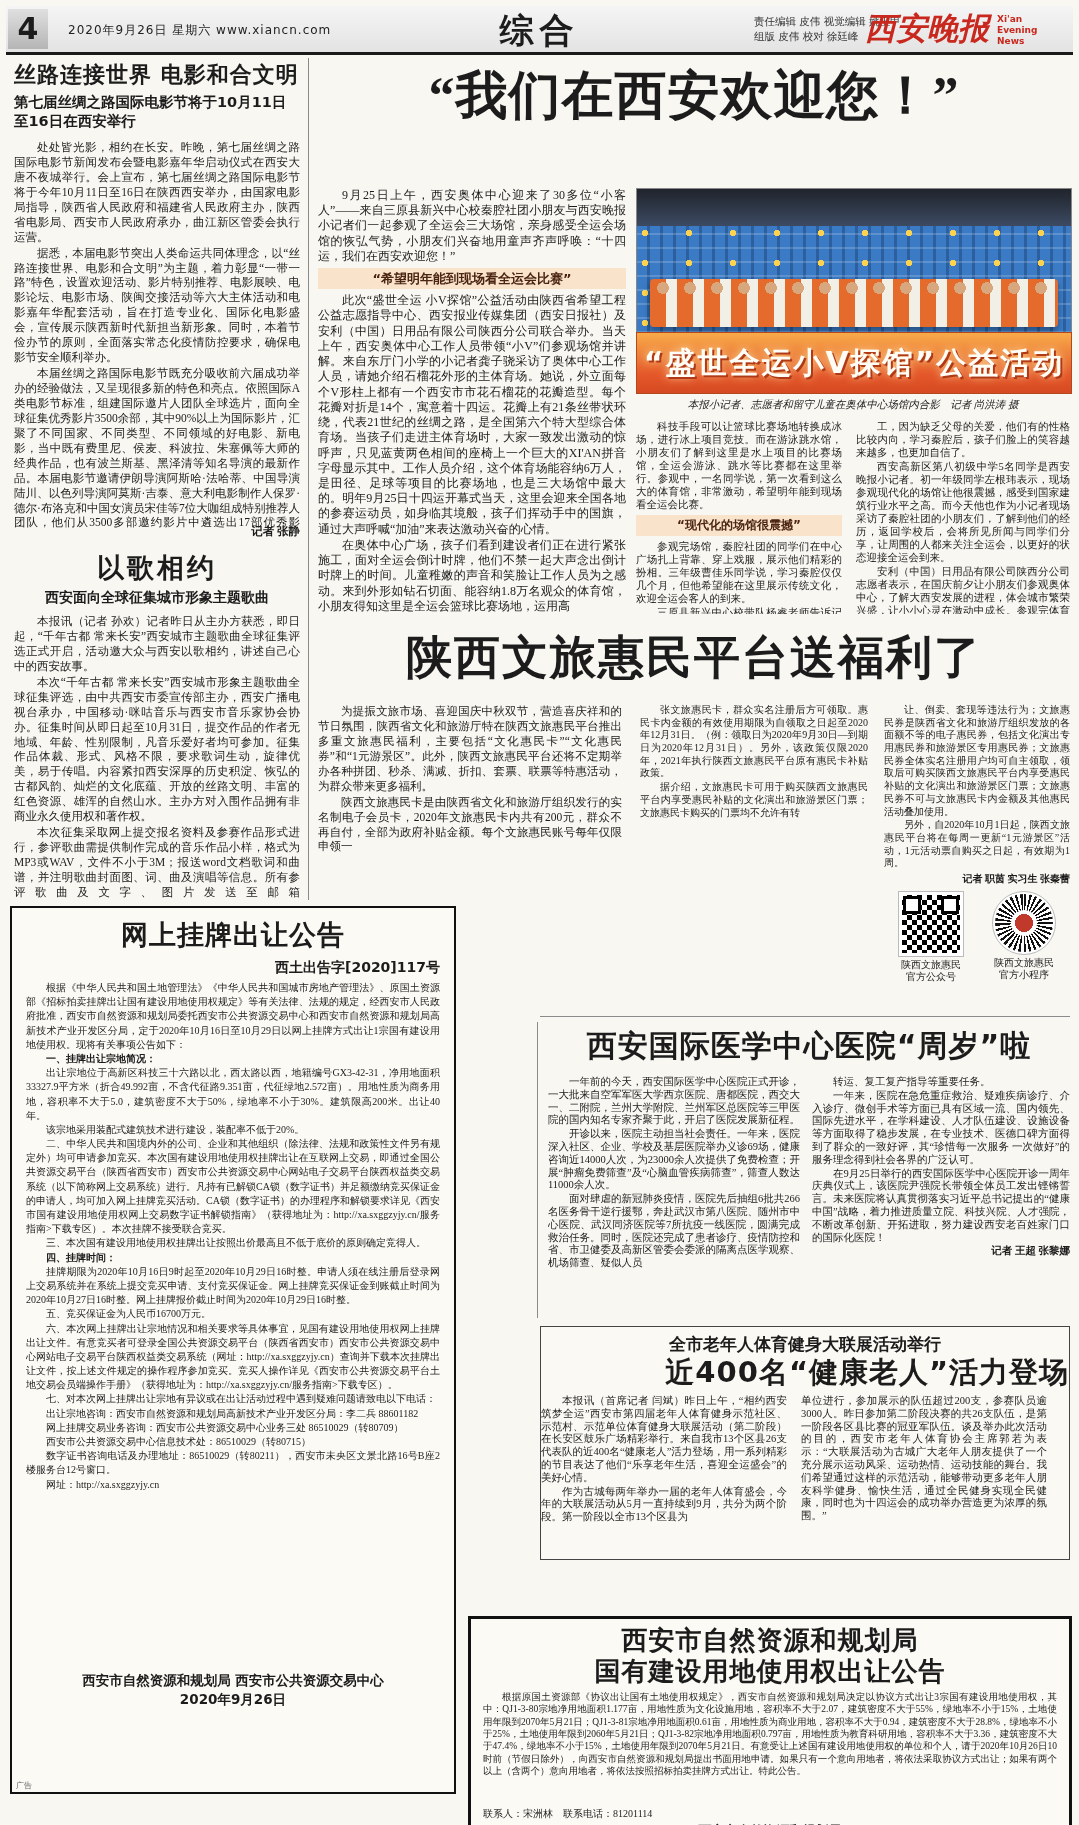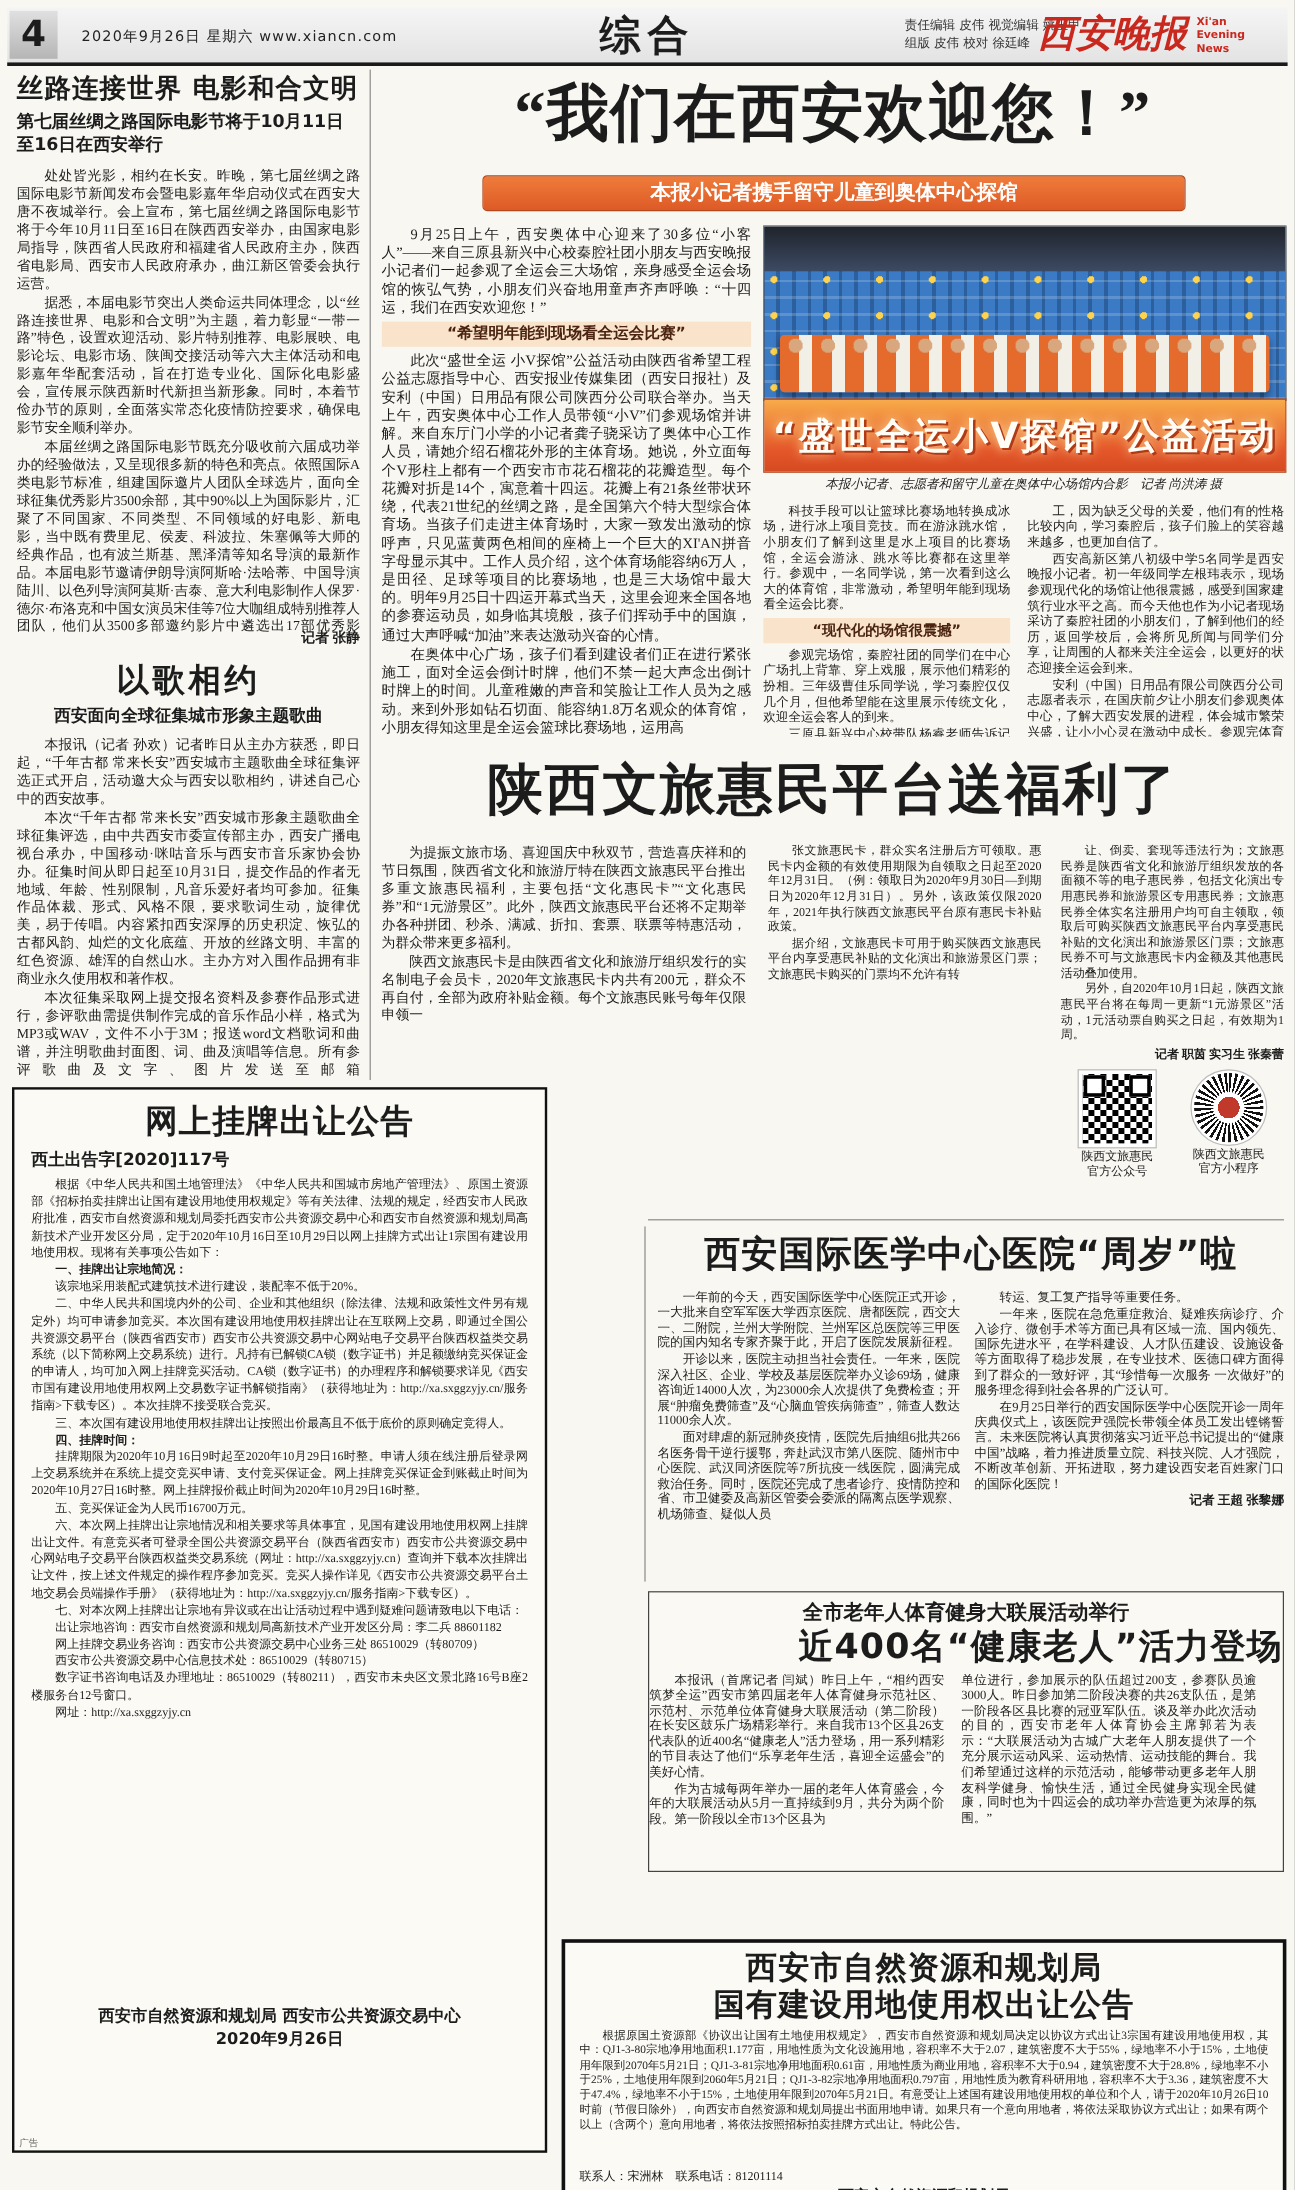--- a/index.html
+++ b/index.html
@@ -59,21 +59,21 @@
       background:conic-gradient(#000 25%,#fff 0 50%,#000 0 75%,#fff 0) 0 0/10px 10px;}
   .qr::before,.qr::after{content:"";position:absolute;width:12px;height:12px;border:3px solid #000;background:#fff;top:1px;}
   .qr::before{left:1px;} .qr::after{right:1px;}
   .qr-round{width:58px;height:58px;margin:0 auto 3px;position:relative;border-radius:50%;
       background:repeating-conic-gradient(#111 0 5deg,#fff 5deg 11deg);border:2px solid #fff;outline:1px solid #bbb;}
   .qr-round::before{content:"";position:absolute;left:50%;top:50%;width:26px;height:26px;margin:-13px 0 0 -13px;
       border-radius:50%;background:radial-gradient(circle,#c0392b 0 9px,#fff 9px);}
   
   .noticebox{position:absolute;background:#fbfaf5;border:2px solid #111;}
   .nb-title{font:bold 27px/33px "DejaVu Sans",sans-serif;text-align:center;letter-spacing:1px;}
-  .nb-doc{font:bold 14px/20px "DejaVu Sans",sans-serif;text-align:left;margin:6px 0 4px;}
+  .nb-doc{font:bold 14px/20px "DejaVu Sans",sans-serif;text-align:right;margin:6px 0 4px;}
   .nb-body{font-size:10px;line-height:1.42;text-align:justify;}
   .nb-body p{margin:0;text-indent:2em;}
   .nb-body p.bold{font-weight:bold;}
   .nb-foot{font:bold 13.5px/19px "DejaVu Sans",sans-serif;text-align:center;margin-top:8px;}
   .adlabel{position:absolute;left:4px;bottom:2px;font:8px/9px "DejaVu Sans",sans-serif;color:#666;}
   
   .hosp-title{font:bold 30px/36px "DejaVu Sans",sans-serif;text-align:center;letter-spacing:1px;}
   .eld-kicker{font:bold 17px/22px "DejaVu Sans",sans-serif;text-align:center;}
   .eld-title{font:bold 29px/34px "DejaVu Sans",sans-serif;text-align:right;letter-spacing:1px;}
   .clip{overflow:hidden;}
@@ -113,21 +113,20 @@
     <div class="a2-sub">西安面向全球征集城市形象主题歌曲</div>
   </div>
   <div class="abs bt clip" style="left:14px;top:614px;width:286px;height:284px;font-size:11.5px;line-height:1.3;">
     <p>本报讯（记者 孙欢）记者昨日从主办方获悉，即日起，“千年古都 常来长安”西安城市主题歌曲全球征集评选正式开启，活动邀大众与西安以歌相约，讲述自己心中的西安故事。</p>
     <p>本次“千年古都 常来长安”西安城市形象主题歌曲全球征集评选，由中共西安市委宣传部主办，西安广播电视台承办，中国移动·咪咕音乐与西安市音乐家协会协办。征集时间从即日起至10月31日，提交作品的作者无地域、年龄、性别限制，凡音乐爱好者均可参加。征集作品体裁、形式、风格不限，要求歌词生动，旋律优美，易于传唱。内容紧扣西安深厚的历史积淀、恢弘的古都风韵、灿烂的文化底蕴、开放的丝路文明、丰富的红色资源、雄浑的自然山水。主办方对入围作品拥有非商业永久使用权和著作权。</p>
     <p>本次征集采取网上提交报名资料及参赛作品形式进行，参评歌曲需提供制作完成的音乐作品小样，格式为MP3或WAV，文件不小于3M；报送word文档歌词和曲谱，并注明歌曲封面图、词、曲及演唱等信息。所有参评歌曲及文字、图片发送至邮箱xianyinxiang2020@163.com，征集咨询电话：029-85356152。</p>
 
   </div>
 
   <div class="abs main-headline" style="left:320px;top:66px;width:748px;">“我们在西安欢迎您！”</div>
-  <div class="abs deck" style="left:402px;top:146px;width:584px;height:28px;">本报小记者携手留守儿童到奥体中心探馆</div>
 
   <div class="abs bt clip" style="left:318px;top:188px;width:308px;height:426px;font-size:12px;line-height:1.27;">
     <p>9月25日上午，西安奥体中心迎来了30多位“小客人”——来自三原县新兴中心校秦腔社团小朋友与西安晚报小记者们一起参观了全运会三大场馆，亲身感受全运会场馆的恢弘气势，小朋友们兴奋地用童声齐声呼唤：“十四运，我们在西安欢迎您！”</p>
     <div class="sh">“希望明年能到现场看全运会比赛”</div>
     <p>此次“盛世全运 小V探馆”公益活动由陕西省希望工程公益志愿指导中心、西安报业传媒集团（西安日报社）及安利（中国）日用品有限公司陕西分公司联合举办。当天上午，西安奥体中心工作人员带领“小V”们参观场馆并讲解。来自东厅门小学的小记者龚子骁采访了奥体中心工作人员，请她介绍石榴花外形的主体育场。她说，外立面每个V形柱上都有一个西安市市花石榴花的花瓣造型。每个花瓣对折是14个，寓意着十四运。花瓣上有21条丝带状环绕，代表21世纪的丝绸之路，是全国第六个特大型综合体育场。当孩子们走进主体育场时，大家一致发出激动的惊呼声，只见蓝黄两色相间的座椅上一个巨大的XI'AN拼音字母显示其中。工作人员介绍，这个体育场能容纳6万人，是田径、足球等项目的比赛场地，也是三大场馆中最大的。明年9月25日十四运开幕式当天，这里会迎来全国各地的参赛运动员，如身临其境般，孩子们挥动手中的国旗，通过大声呼喊“加油”来表达激动兴奋的心情。</p>
     <p>在奥体中心广场，孩子们看到建设者们正在进行紧张施工，面对全运会倒计时牌，他们不禁一起大声念出倒计时牌上的时间。儿童稚嫩的声音和笑脸让工作人员为之感动。来到外形如钻石切面、能容纳1.8万名观众的体育馆，小朋友得知这里是全运会篮球比赛场地，运用高</p>
   </div>
 
   <div class="abs photo" style="left:636px;top:188px;width:434px;height:144px;">
     <div class="sky"></div>
@@ -180,20 +179,21 @@
       </div>
     </div>
   </div>
 
   <div class="noticebox" style="left:10px;top:906px;width:446px;height:888px;padding:10px 14px;box-sizing:border-box;">
     <div class="nb-title">网上挂牌出让公告</div>
     <div class="nb-doc">西土出告字[2020]117号</div>
     <div class="nb-body clip" style="height:682px;">
       <p>根据《中华人民共和国土地管理法》《中华人民共和国城市房地产管理法》、原国土资源部《招标拍卖挂牌出让国有建设用地使用权规定》等有关法律、法规的规定，经西安市人民政府批准，西安市自然资源和规划局委托西安市公共资源交易中心和西安市自然资源和规划局高新技术产业开发区分局，定于2020年10月16日至10月29日以网上挂牌方式出让1宗国有建设用地使用权。现将有关事项公告如下：</p>
       <p class="bold">一、挂牌出让宗地简况：</p>
+      <p>出让宗地位于高新区科技三十六路以北，西太路以西，地籍编号GX3-42-31，净用地面积33327.9平方米（折合49.992亩，不含代征路9.351亩，代征绿地2.572亩）。用地性质为商务用地，容积率不大于5.0，建筑密度不大于50%，绿地率不小于30%。建筑限高200米。出让40年。</p>
       <p>该宗地采用装配式建筑技术进行建设，装配率不低于20%。</p>
       <p>二、中华人民共和国境内外的公司、企业和其他组织（除法律、法规和政策性文件另有规定外）均可申请参加竞买。本次国有建设用地使用权挂牌出让在互联网上交易，即通过全国公共资源交易平台（陕西省西安市）西安市公共资源交易中心网站电子交易平台陕西权益类交易系统（以下简称网上交易系统）进行。凡持有已解锁CA锁（数字证书）并足额缴纳竞买保证金的申请人，均可加入网上挂牌竞买活动。CA锁（数字证书）的办理程序和解锁要求详见《西安市国有建设用地使用权网上交易数字证书解锁指南》（获得地址为：http://xa.sxggzyjy.cn/服务指南&gt;下载专区）。本次挂牌不接受联合竞买。</p>
       <p>三、本次国有建设用地使用权挂牌出让按照出价最高且不低于底价的原则确定竞得人。</p>
       <p class="bold">四、挂牌时间：</p>
       <p>挂牌期限为2020年10月16日9时起至2020年10月29日16时整。申请人须在线注册后登录网上交易系统并在系统上提交竞买申请、支付竞买保证金。网上挂牌竞买保证金到账截止时间为2020年10月27日16时整。网上挂牌报价截止时间为2020年10月29日16时整。</p>
       <p>五、竞买保证金为人民币16700万元。</p>
       <p>六、本次网上挂牌出让宗地情况和相关要求等具体事宜，见国有建设用地使用权网上挂牌出让文件。有意竞买者可登录全国公共资源交易平台（陕西省西安市）西安市公共资源交易中心网站电子交易平台陕西权益类交易系统（网址：http://xa.sxggzyjy.cn）查询并下载本次挂牌出让文件，按上述文件规定的操作程序参加竞买。竞买人操作详见《西安市公共资源交易平台土地交易会员端操作手册》（获得地址为：http://xa.sxggzyjy.cn/服务指南&gt;下载专区）。</p>
       <p>七、对本次网上挂牌出让宗地有异议或在出让活动过程中遇到疑难问题请致电以下电话：</p>
       <p>出让宗地咨询：西安市自然资源和规划局高新技术产业开发区分局：李二兵  88601182</p>
       <p>网上挂牌交易业务咨询：西安市公共资源交易中心业务三处 86510029（转80709）</p>

